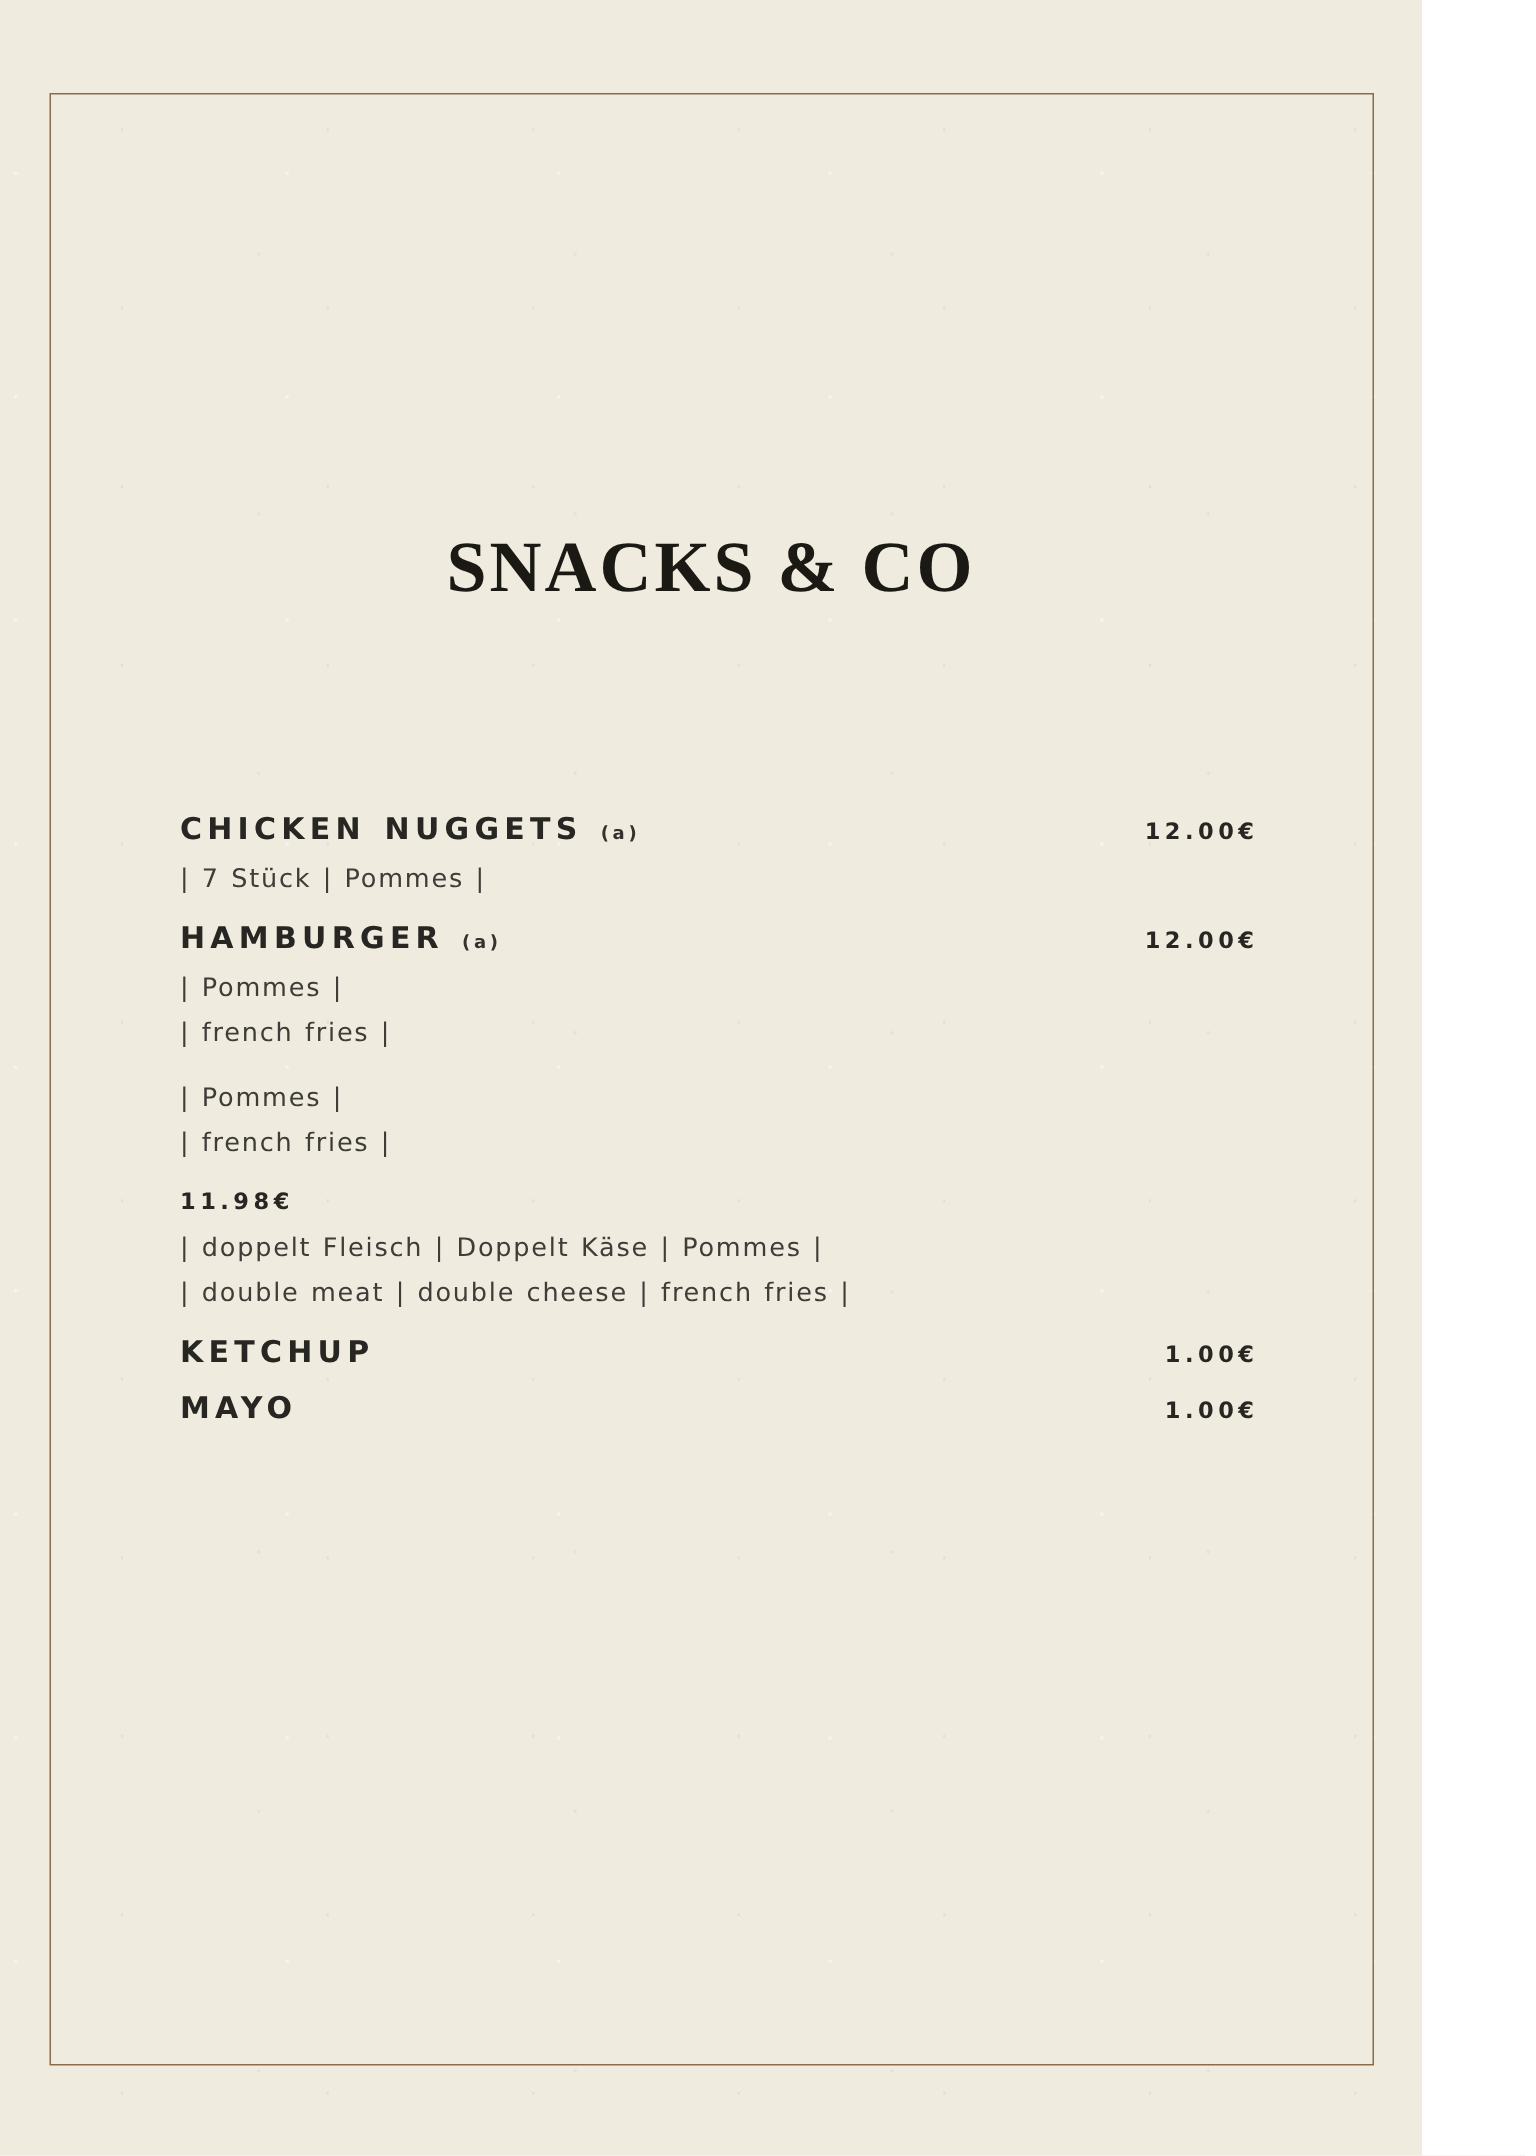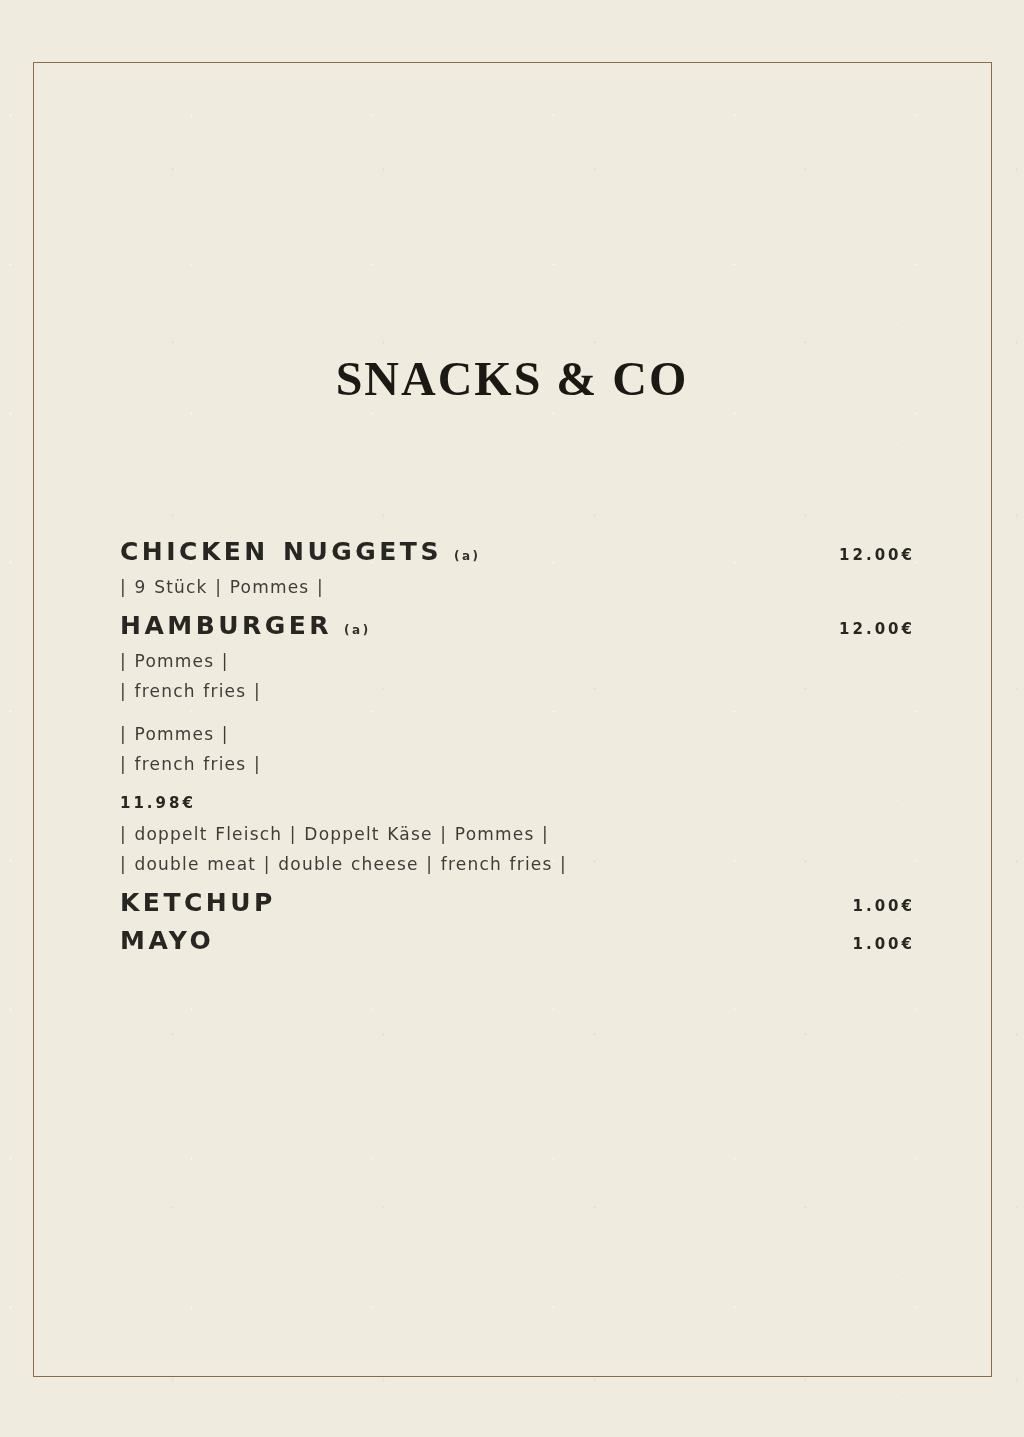--- a/index.html
+++ b/index.html
@@ -1,21 +1,21 @@
 <!DOCTYPE html>
 <html><head>
 <meta charset="utf-8">
 <style>
   html, body {
     margin: 0;
     padding: 0;
   }
   .page {
     position: relative;
-    width: 1024px;
+    width: 948px;
     height: 1437px;
     background-color: #f0ebdf;
     
     background-image:
       radial-gradient(circle, rgba(120,105,80,0.10) 0.8px, transparent 1px),
       radial-gradient(circle, rgba(90,80,60,0.07) 1px, transparent 1.2px),
       radial-gradient(circle, rgba(255,255,255,0.5) 1px, transparent 1.2px);
     background-size: 137px 119px, 211px 173px, 181px 149px;
     background-position: 13px 27px, 67px 83px, 101px 41px;
     overflow: hidden;
@@ -55,21 +55,21 @@
     display: flex;
     justify-content: space-between;
     align-items: baseline;
     line-height: 22px;
   }
   .item-name-wrap {
     white-space: nowrap;
   }
   .item-name {
     font-weight: 700;
-    font-size: 25px;
+    font-size: 20px;
     letter-spacing: 3.5px;
     word-spacing: 2px;
     color: #272622;
   }
   .item-allergen {
     font-weight: 600;
     font-size: 12px;
     letter-spacing: 2.5px;
     color: #33322d;
     margin-left: 12px;
@@ -101,21 +101,21 @@
   <div class="menu-title">SNACKS &amp; CO</div>
 
   <div class="menu">
 
     <div class="menu-item">
       <div class="item-header">
         <span class="item-name-wrap"><span class="item-name">CHICKEN NUGGETS</span><span class="item-allergen">(a)</span></span>
         <span class="item-price">12.00€</span>
       </div>
       <div class="item-descs">
-        <div class="item-desc">| 9 Stück | Pommes |</div>
+        <div class="item-desc">| 7 Stück | Pommes |</div>
       </div>
     </div>
 
     <div class="menu-item">
       <div class="item-header">
         <span class="item-name-wrap"><span class="item-name">HAMBURGER</span><span class="item-allergen">(a)</span></span>
         <span class="item-price">12.00€</span>
       </div>
       <div class="item-descs">
         <div class="item-desc">| Pommes |</div>

